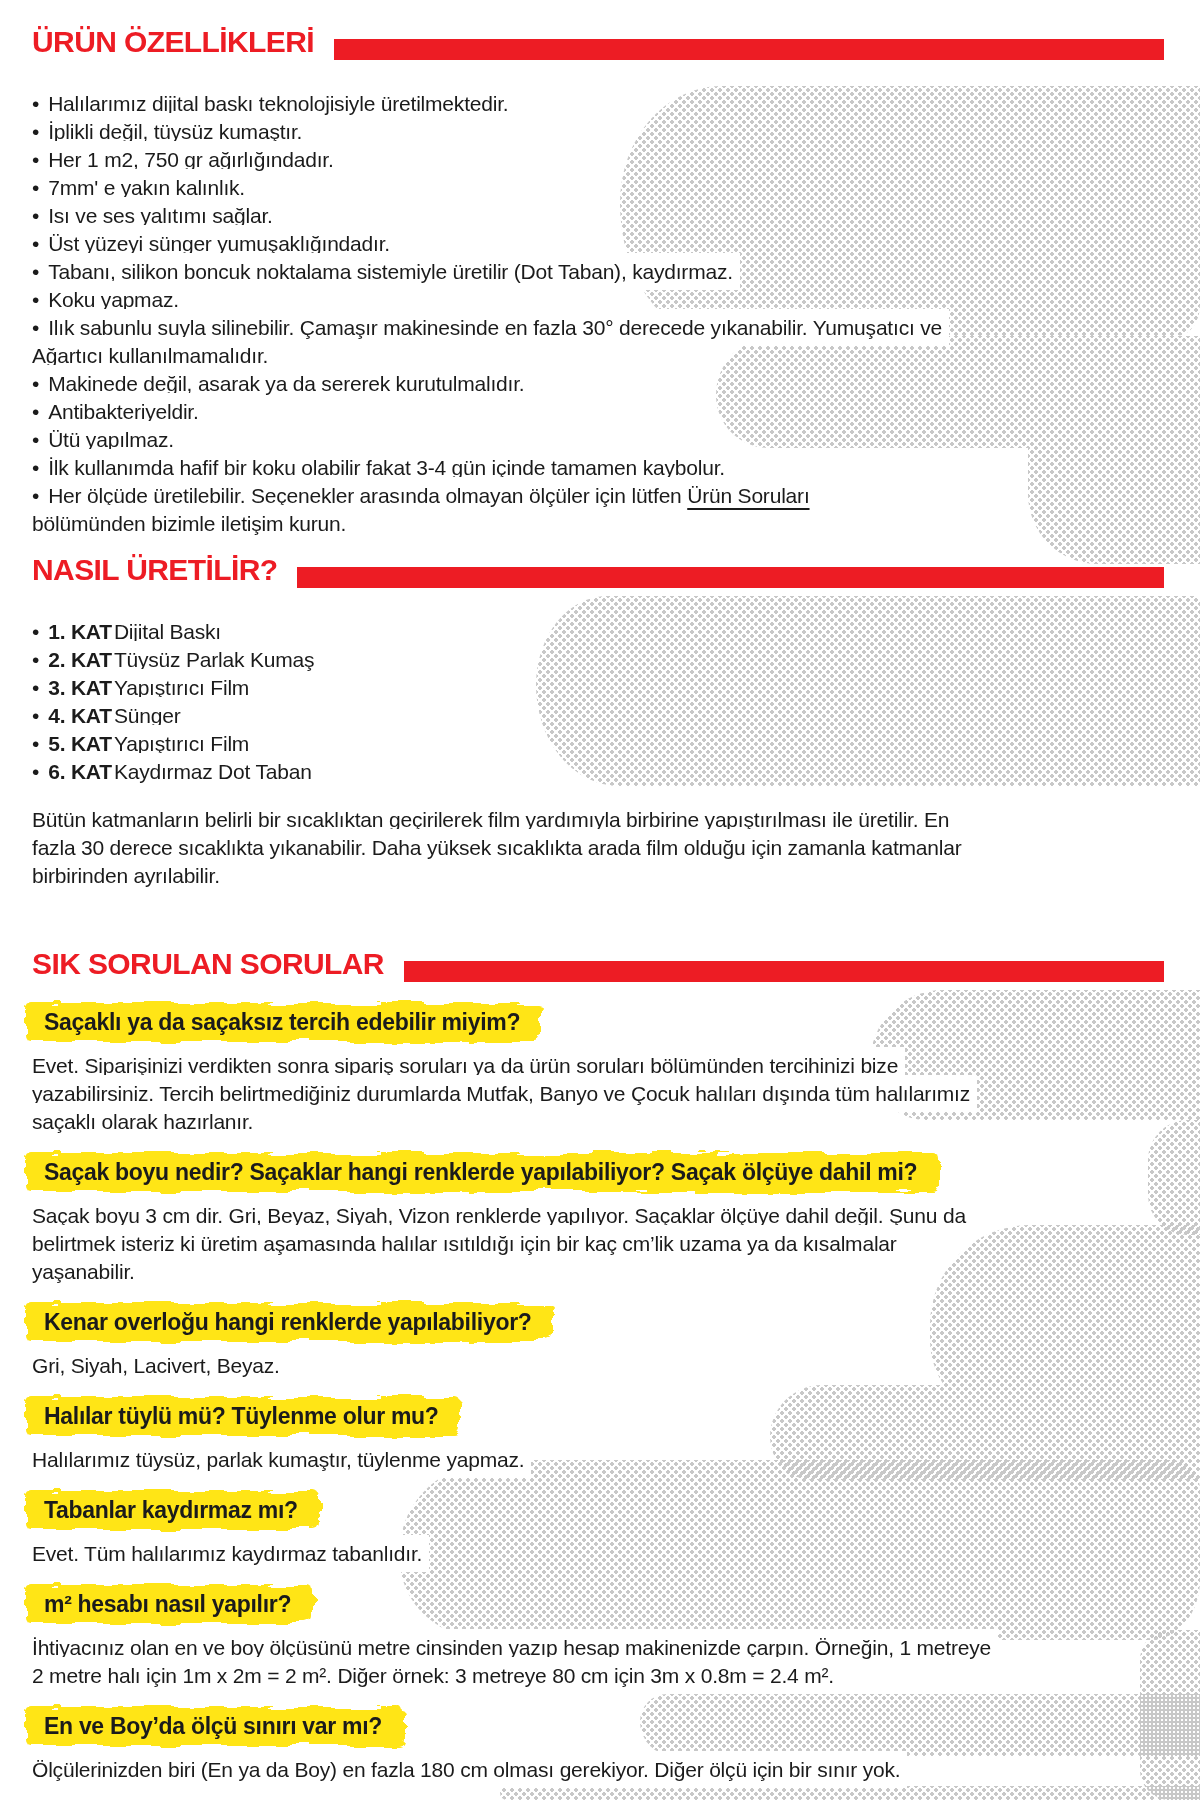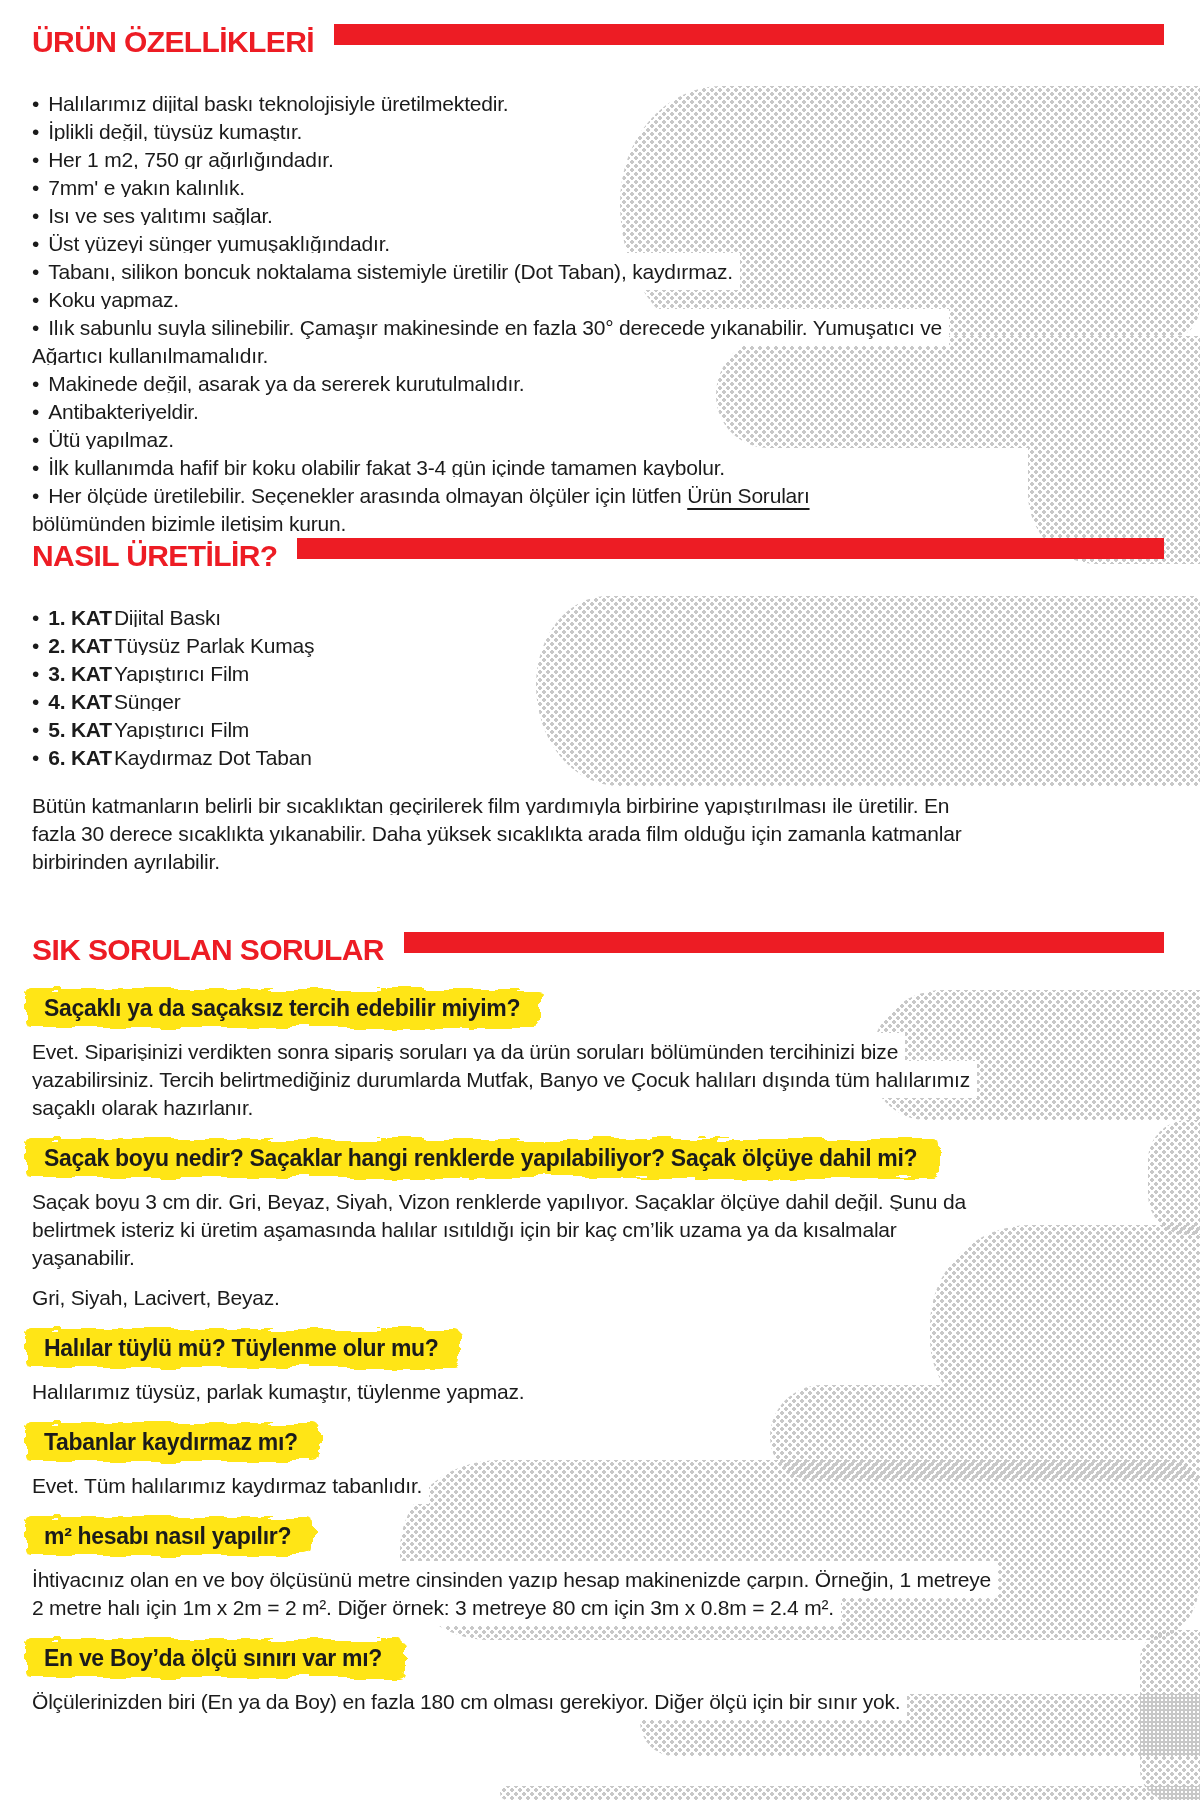--- a/index.html
+++ b/index.html
@@ -14,27 +14,27 @@
   .dots{
     position:absolute;z-index:0;
     background-image:
       radial-gradient(#c8c8c8 1.6px, transparent 1.9px),
       radial-gradient(#c8c8c8 1.6px, transparent 1.9px);
     background-size:8px 8px;
     background-position:0 0,4px 4px;
   }
   .content{position:relative;z-index:1;padding:24px 36px 0 32px}
   
-  .sec-head{display:flex;align-items:flex-start}
+  .sec-head{display:flex;align-items:flex-end}
   .sec-head .t{
     font-size:30px;line-height:36px;font-weight:800;letter-spacing:-0.6px;
     color:#ED1C24;white-space:nowrap;background:#fff;box-shadow:0 0 0 6px #fff;
   }
   .sec-head .bar{flex:1 1 auto;height:21px;background:#ED1C24;margin-left:20px}
-  .mt1{}
+  .mt1{margin-top:14px}
   .mt2{margin-top:56px}
   
   .blist{margin-top:30px;font-size:21px;line-height:28px;letter-spacing:-0.2px;max-width:960px}
   .kat{margin-top:30px}
   .kat .kn{font-weight:800;margin-right:2px}
   .b{margin-right:9px}
   .ws{
     background:#fff;box-shadow:0 0 0 7px #fff;
     -webkit-box-decoration-break:clone;box-decoration-break:clone;text-align:center;
   }
@@ -122,20 +122,21 @@
     <h3 class="faq-q first"><span class="hl"><span class="hl-bg"></span><span>Saçaklı ya da saçaksız tercih edebilir miyim?</span></span></h3>
     <p class="faq-a"><span class="ws">Evet. Siparişinizi verdikten sonra sipariş soruları ya da ürün soruları bölümünden tercihinizi bize yazabilirsiniz. Tercih belirtmediğiniz durumlarda Mutfak, Banyo ve Çocuk halıları dışında tüm halılarımız saçaklı olarak hazırlanır.</span></p>
   </section>
 
   <section>
     <h3 class="faq-q"><span class="hl"><span class="hl-bg"></span><span>Saçak boyu nedir? Saçaklar hangi renklerde yapılabiliyor? Saçak ölçüye dahil mi?</span></span></h3>
     <p class="faq-a"><span class="ws">Saçak boyu 3 cm dir. Gri, Beyaz, Siyah, Vizon renklerde yapılıyor. Saçaklar ölçüye dahil değil. Şunu da belirtmek isteriz ki üretim aşamasında halılar ısıtıldığı için bir kaç cm’lik uzama ya da kısalmalar yaşanabilir.</span></p>
   </section>
 
   <section>
+    <h3 class="faq-q"><span class="hl"><span class="hl-bg"></span><span>Kenar overloğu hangi renklerde yapılabiliyor?</span></span></h3>
     <p class="faq-a"><span class="ws">Gri, Siyah, Lacivert, Beyaz.</span></p>
   </section>
 
   <section>
     <h3 class="faq-q"><span class="hl"><span class="hl-bg"></span><span>Halılar tüylü mü? Tüylenme olur mu?</span></span></h3>
     <p class="faq-a"><span class="ws">Halılarımız tüysüz, parlak kumaştır, tüylenme yapmaz.</span></p>
   </section>
 
   <section>
     <h3 class="faq-q"><span class="hl"><span class="hl-bg"></span><span>Tabanlar kaydırmaz mı?</span></span></h3>

